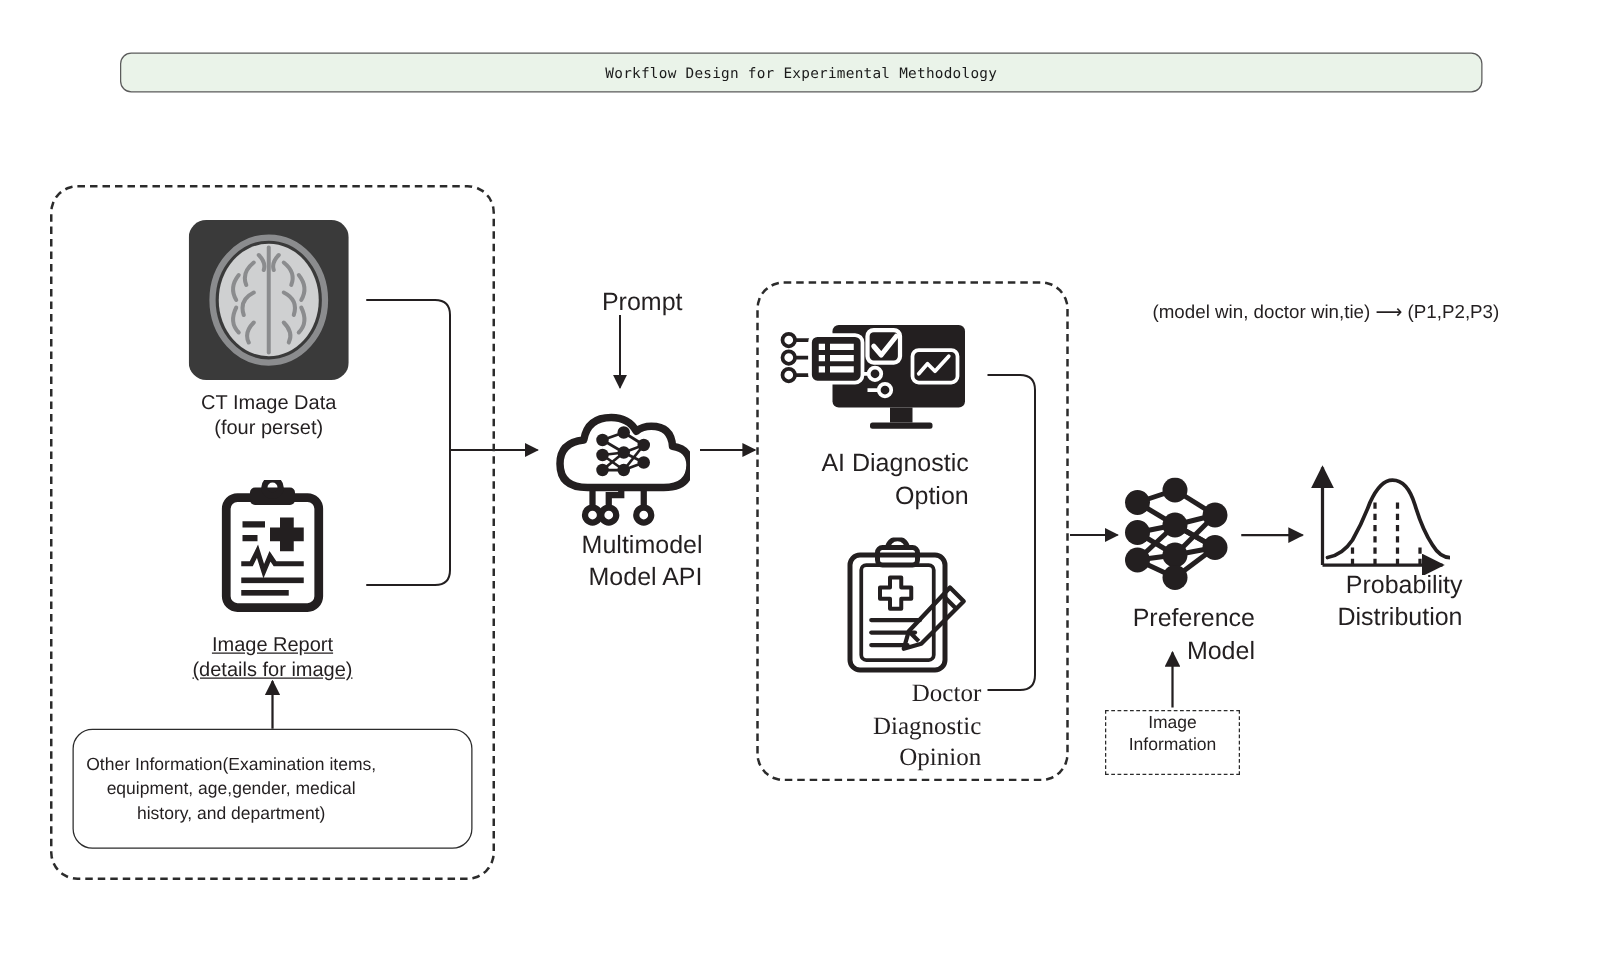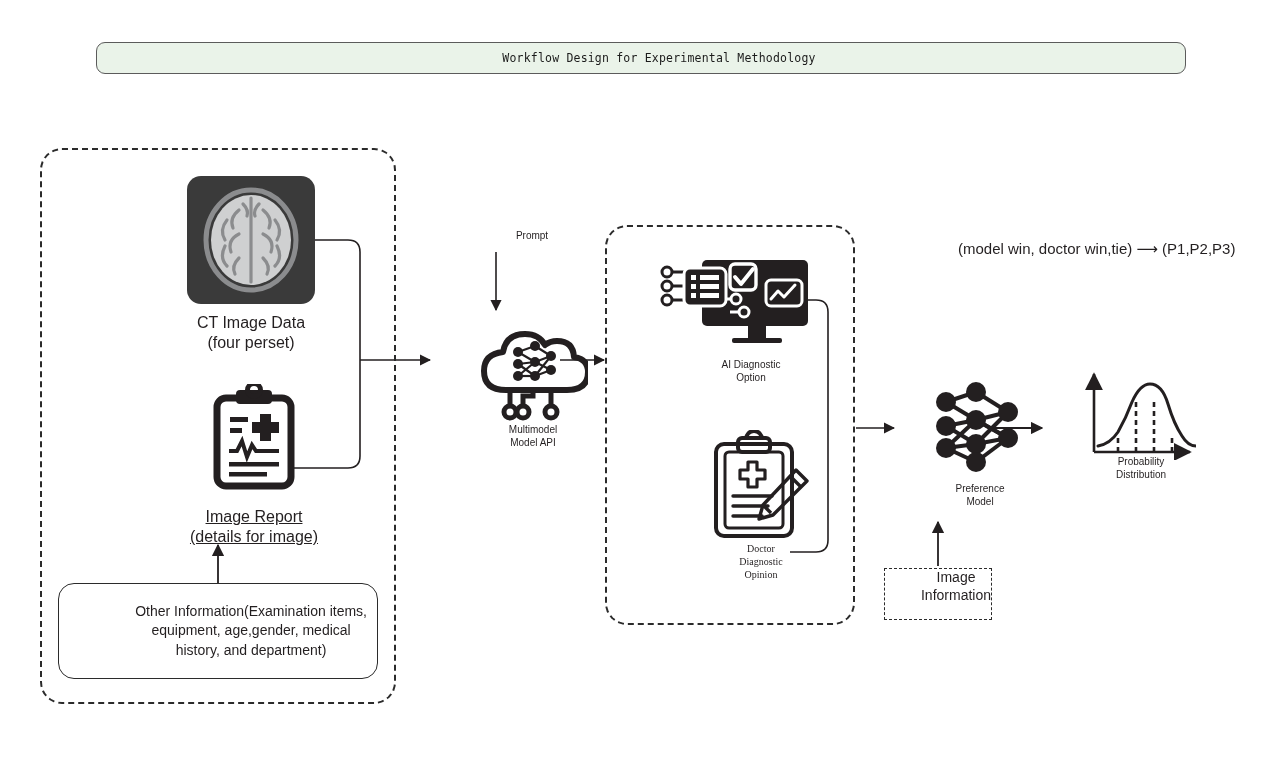--- a/index.html
+++ b/index.html
@@ -13,21 +13,21 @@
     position: relative;
     font-family: "Liberation Sans", sans-serif;
     overflow: hidden;
   }
   #canvas {
     position: absolute;
     inset: 0;
     width: 1280px;
     height: 780px;
   }
-  .abs { position: absolute; padding-left: 36px; }
+  .abs { position: absolute; }
 
   
   #title-banner {
     left: 96px;
     top: 42px;
     width: 1090px;
     height: 32px;
     box-sizing: border-box;
     background: #eaf3e9;
     border: 1.5px solid #5b5b5b;
@@ -57,34 +57,34 @@
   
   .node-label {
     color: #231f20;
     text-align: center;
     line-height: 1.28;
     font-size: 15px;
     white-space: pre-line;
     font-family: "Liberation Sans", sans-serif;
   }
   .label-16 { font-size: 16px; }
-  .label-15 { font-size: 10px; }
+  .label-15 { font-size: 20px; text-align: right; }
 
   
   #other-info-box {
     left: 58px;
     top: 583px;
     width: 320px;
     height: 96px;
     box-sizing: border-box;
     border: 1.6px solid #2b2b2b;
     border-radius: 16px;
     display: flex;
     align-items: center;
-    justify-content: flex-end;
+    justify-content: flex-start;
     padding: 0 10px;
   }
   #other-info-text {
     font-size: 14px;
     color: #231f20;
     text-align: center;
     line-height: 1.38;
     white-space: pre-line;
   }
 

